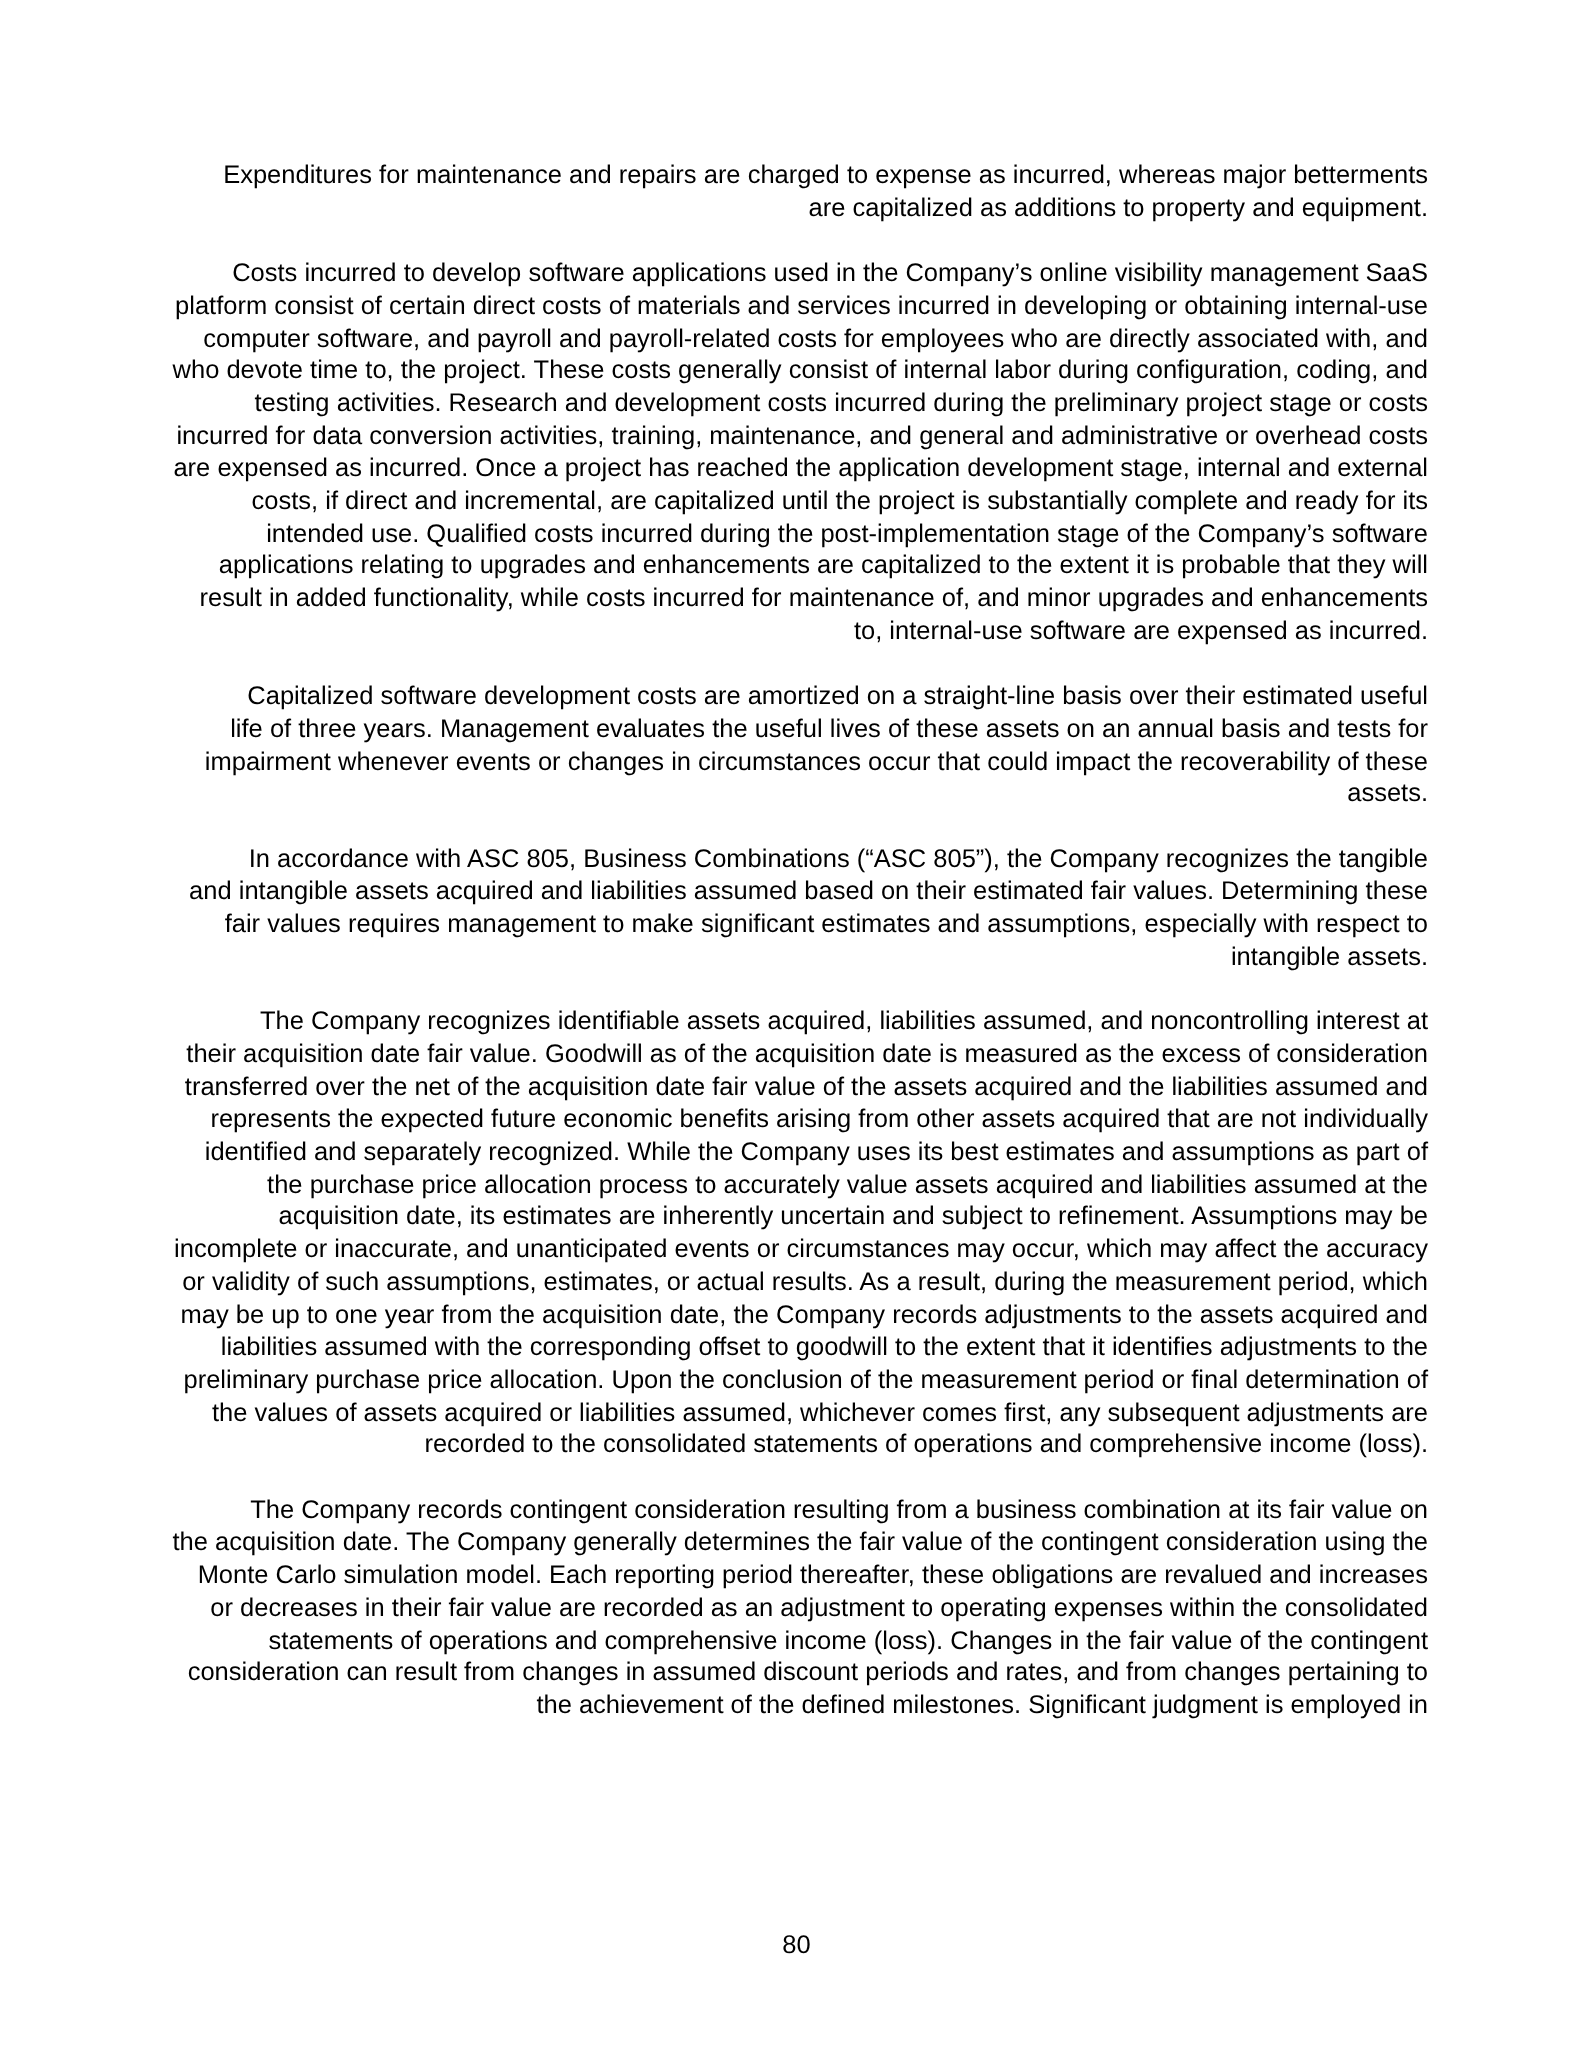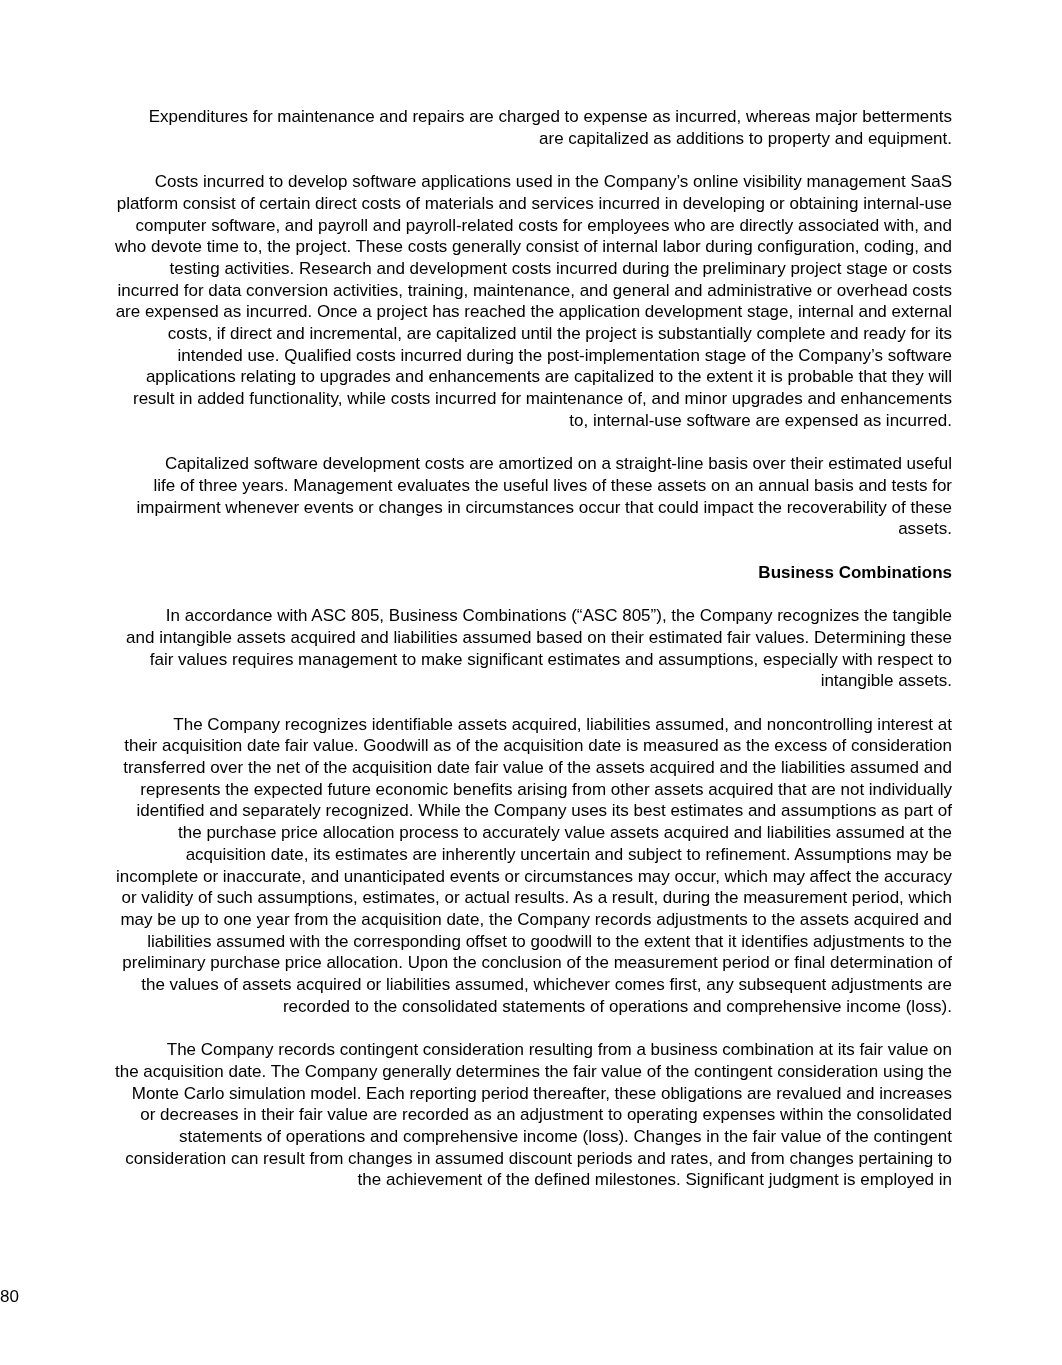--- a/index.html
+++ b/index.html
@@ -35,39 +35,38 @@
       line-height: 21.7px;
       font-weight: bold;
     }
     .italic {
     }
     .page-footer {
       position: absolute;
       left: 0;
       width: 100%;
       top: 1286px;
-      text-align: left;
+      text-align: center;
       font-size: 17px;
       line-height: 21.7px;
     }
   </style>
 </head>
 <body>
 
 <div class="page">
   <div class="content">
 
     <p class="body-para">Expenditures for maintenance and repairs are charged to expense as incurred, whereas major betterments are capitalized as additions to property and equipment.</p>
 
 
     <p class="body-para">Costs incurred to develop software applications used in the Company’s online visibility management SaaS platform consist of certain direct costs of materials and services incurred in developing or obtaining internal-use computer software, and payroll and payroll-related costs for employees who are directly associated with, and who devote time to, the project. These costs generally consist of internal labor during configuration, coding, and testing activities. Research and development costs incurred during the preliminary project stage or costs incurred for data conversion activities, training, maintenance, and general and administrative or overhead costs are expensed as incurred. Once a project has reached the application development stage, internal and external costs, if direct and incremental, are capitalized until the project is substantially complete and ready for its intended use. Qualified costs incurred during the post-implementation stage of the Company’s software applications relating to upgrades and enhancements are capitalized to the extent it is probable that they will result in added functionality, while costs incurred for maintenance of, and minor upgrades and enhancements to, internal-use software are expensed as incurred.</p>
 
     <p class="body-para">Capitalized software development costs are amortized on a straight-line basis over their estimated useful life of three years. Management evaluates the useful lives of these assets on an annual basis and tests for impairment whenever events or changes in circumstances occur that could impact the recoverability of these assets.</p>
 
-    <h2 class="doc-heading">Business Combinations</h2>
 
     <p class="body-para"><span>In accordance with ASC 805, </span><span class="italic">Business Combinations (“ASC 805”)</span><span>, the Company recognizes the tangible and intangible assets acquired and liabilities assumed based on their estimated fair values. Determining these fair values requires management to make significant estimates and assumptions, especially with respect to intangible assets.</span></p>
 
     <p class="body-para">The Company recognizes identifiable assets acquired, liabilities assumed, and noncontrolling interest at their acquisition date fair value. Goodwill as of the acquisition date is measured as the excess of consideration transferred over the net of the acquisition date fair value of the assets acquired and the liabilities assumed and represents the expected future economic benefits arising from other assets acquired that are not individually identified and separately recognized. While the Company uses its best estimates and assumptions as part of the purchase price allocation process to accurately value assets acquired and liabilities assumed at the acquisition date, its estimates are inherently uncertain and subject to refinement. Assumptions may be incomplete or inaccurate, and unanticipated events or circumstances may occur, which may affect the accuracy or validity of such assumptions, estimates, or actual results. As a result, during the measurement period, which may be up to one year from the acquisition date, the Company records adjustments to the assets acquired and liabilities assumed with the corresponding offset to goodwill to the extent that it identifies adjustments to the preliminary purchase price allocation. Upon the conclusion of the measurement period or final determination of the values of assets acquired or liabilities assumed, whichever comes first, any subsequent adjustments are recorded to the consolidated statements of operations and comprehensive income (loss).</p>
 
     <p class="body-para">The Company records contingent consideration resulting from a business combination at its fair value on the acquisition date. The Company generally determines the fair value of the contingent consideration using the Monte Carlo simulation model. Each reporting period thereafter, these obligations are revalued and increases or decreases in their fair value are recorded as an adjustment to operating expenses within the consolidated statements of operations and comprehensive income (loss). Changes in the fair value of the contingent consideration can result from changes in assumed discount periods and rates, and from changes pertaining to the achievement of the defined milestones. Significant judgment is employed in</p>
 
   </div>
 
   <div class="page-footer">80</div>

